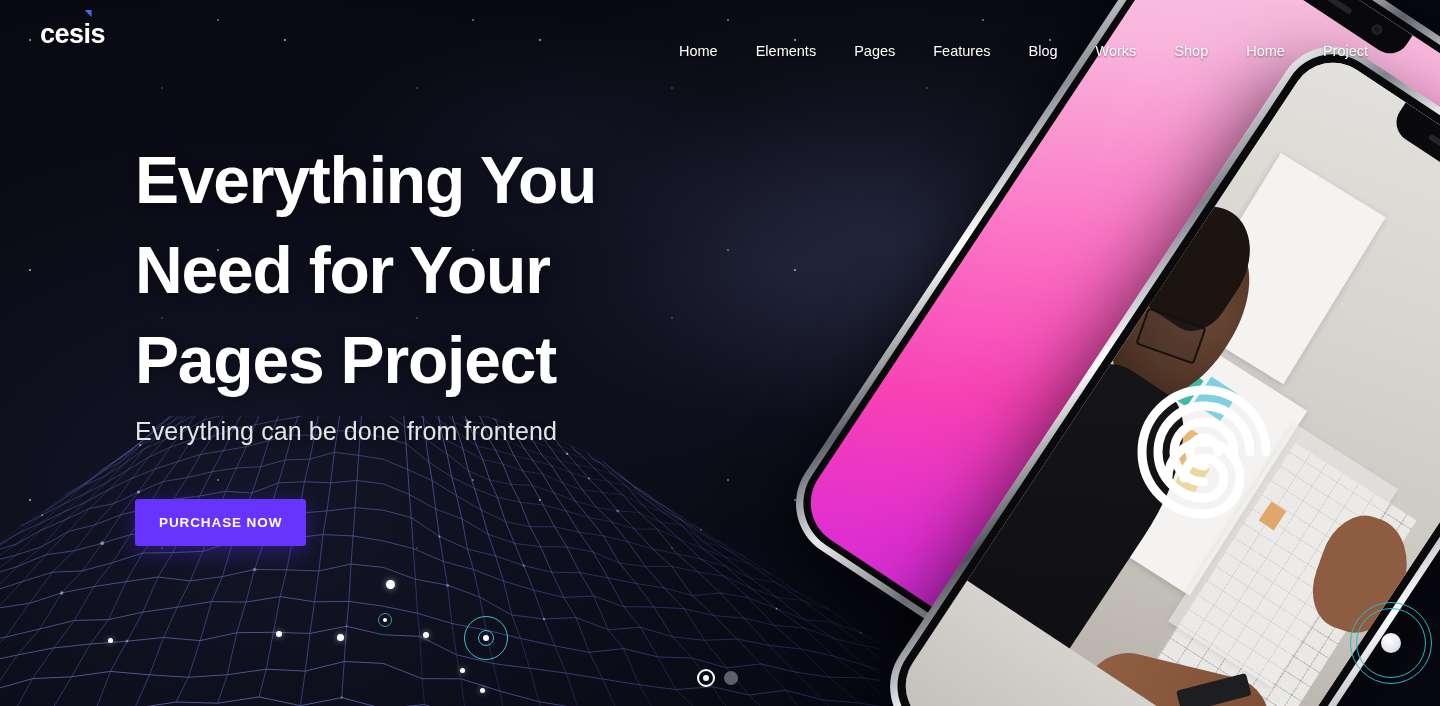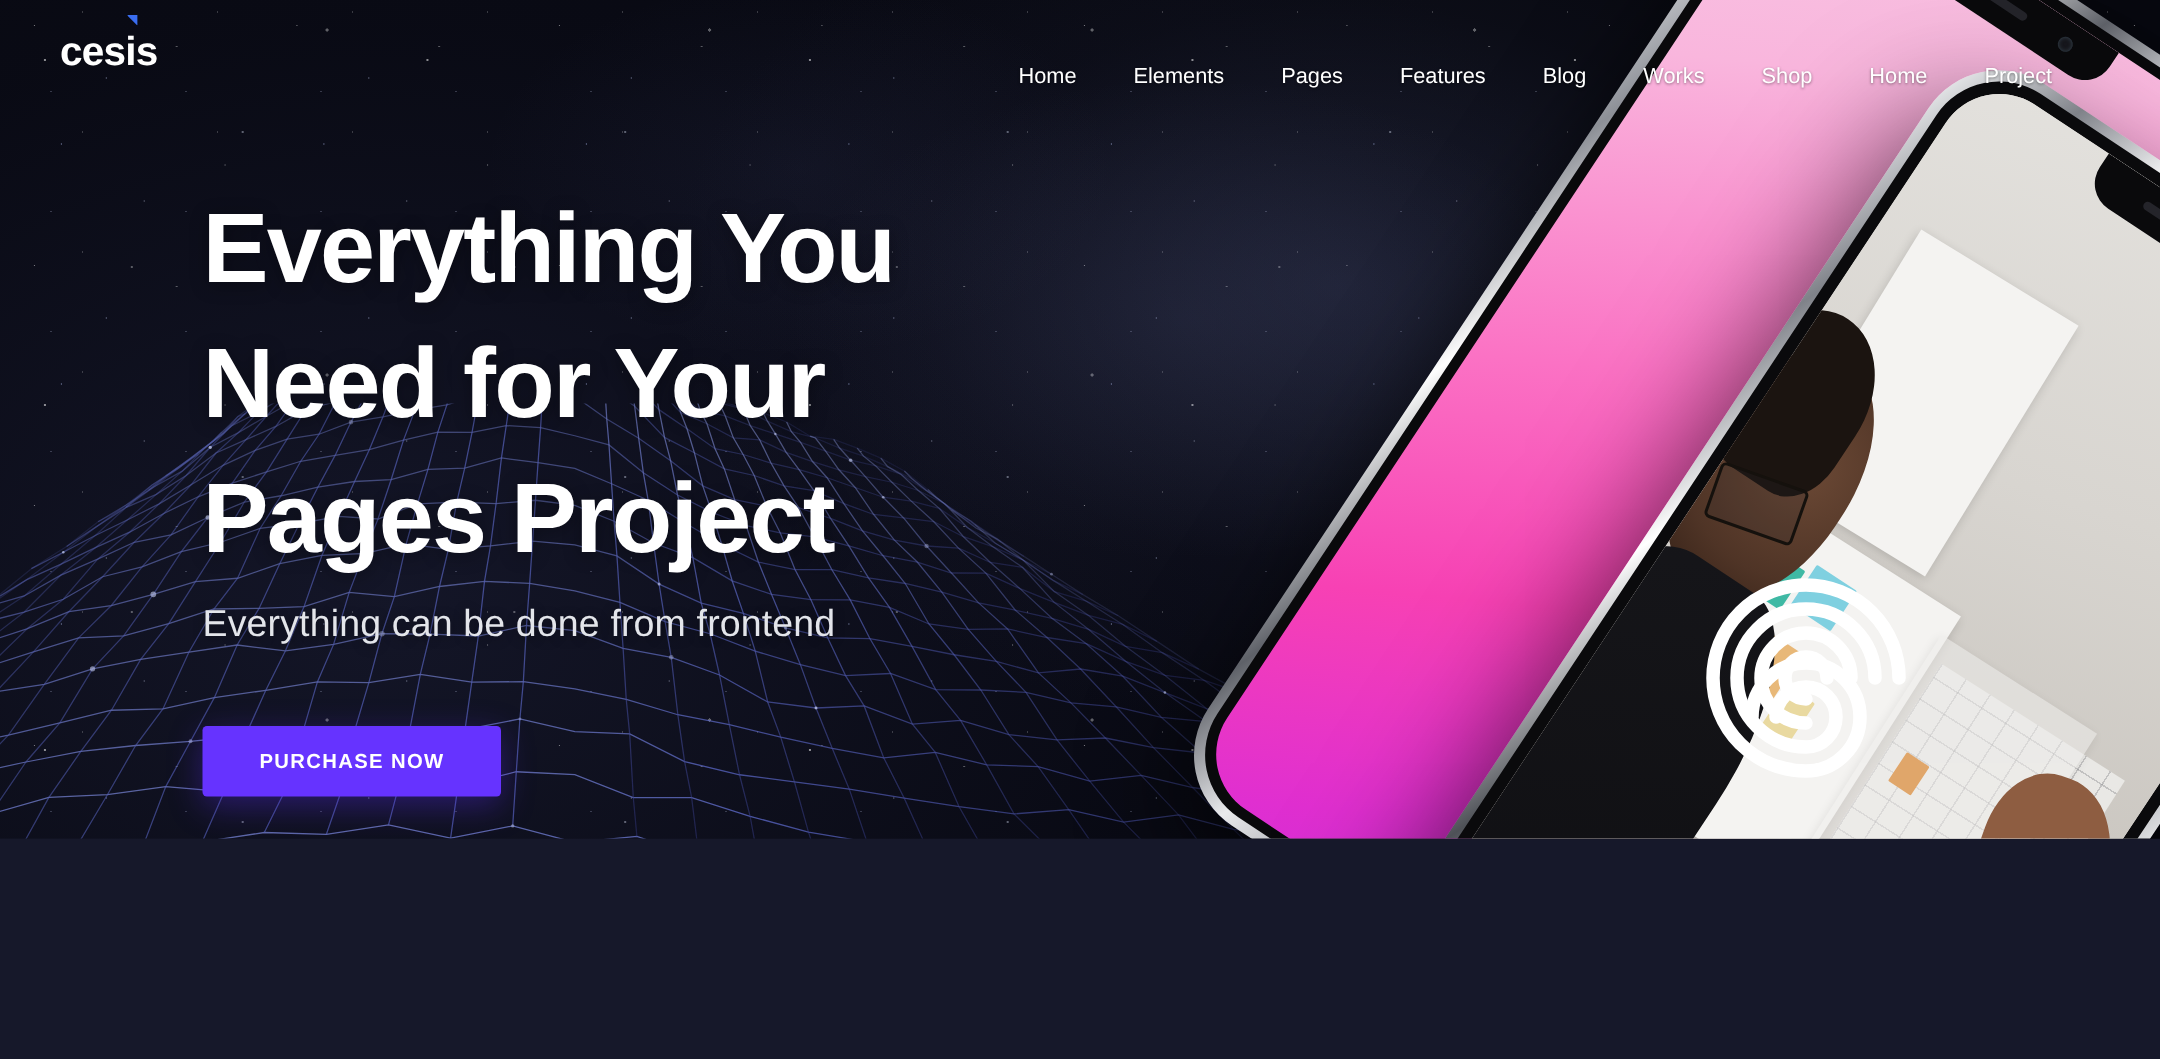--- a/index.html
+++ b/index.html
@@ -6,21 +6,21 @@
   html,body { width:1440px; height:706px; overflow:hidden; }
   body {
     font-family:"Liberation Sans", sans-serif;
     background:#16182a;
     position:relative;
   }
 
   
   #hero {
     position:absolute; inset:0;
-    width:1440px; height:559px;
+    width:1440px; height:706px;
     overflow:hidden;
     background:
       radial-gradient(ellipse 620px 420px at 62% 34%, rgba(62,68,104,0.38) 0%, rgba(34,37,60,0.16) 45%, rgba(0,0,0,0) 72%),
       radial-gradient(ellipse 900px 640px at 18% 72%, rgba(20,22,40,0.9) 0%, rgba(9,10,20,0.98) 60%, #07080f 100%),
       linear-gradient(160deg, #1b1d30 0%, #14162a 38%, #0c0d18 70%, #07080f 100%);
   }
 
   
   .stars {
     position:absolute; inset:0;
@@ -256,41 +256,41 @@
 
   
   #spiral-logo {
     position:absolute; left:1128px; top:362px;
     width:152px; height:162px;
     z-index:22; pointer-events:none;
   }
 
   
   #hero-copy {
-    position:absolute; left:135px; top:120px;
+    position:absolute; left:135px; top:135px;
     z-index:30; width:640px;
   }
   #hero-title {
     color:#ffffff;
     font-size:66px; font-weight:700;
     line-height:90px; letter-spacing:-1.2px;
     margin:0 0 10px 0;
     text-shadow:0 2px 12px rgba(0,0,0,0.35);
   }
   #hero-subtitle {
     color:#e3e5ea; font-size:25px; font-weight:300;
     line-height:32px; letter-spacing:0.1px;
     margin-top:6px;
     text-shadow:0 1px 8px rgba(0,0,0,0.4);
   }
   #purchase-button {
     display:inline-block; margin-top:52px;
     background:#6633ff; color:#ffffff;
     font-size:13.5px; font-weight:700; letter-spacing:0.9px;
-    padding:16px 38px; border:none; border-radius:3px;
+    padding:16px 24px; border:none; border-radius:3px;
     cursor:pointer; text-decoration:none;
     box-shadow:0 6px 22px rgba(94,45,255,0.35);
   }
 
   
   .marker-dot {
     position:absolute; border-radius:50%;
     background:#ffffff; z-index:14;
     box-shadow:0 0 6px rgba(255,255,255,0.55);
   }

